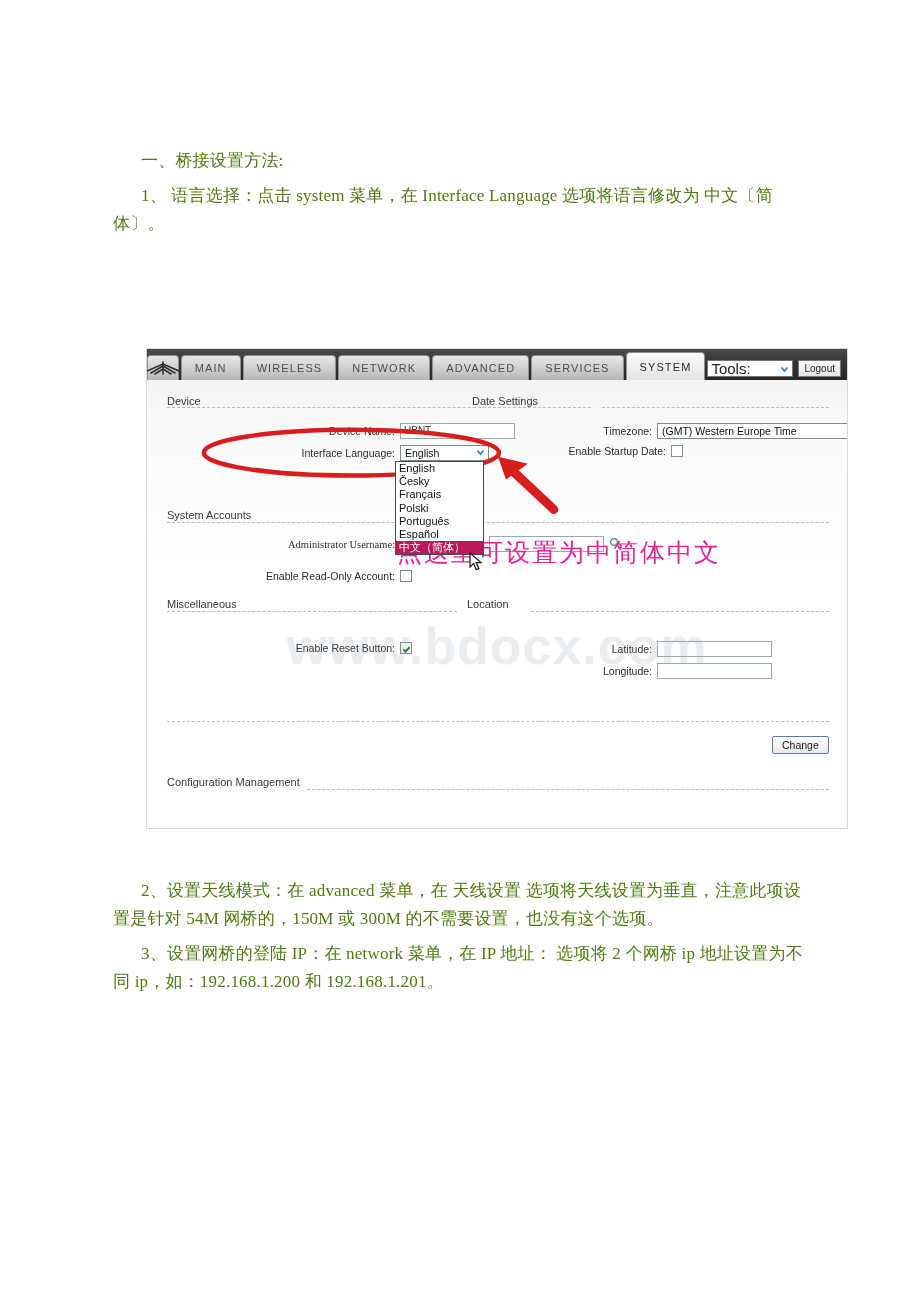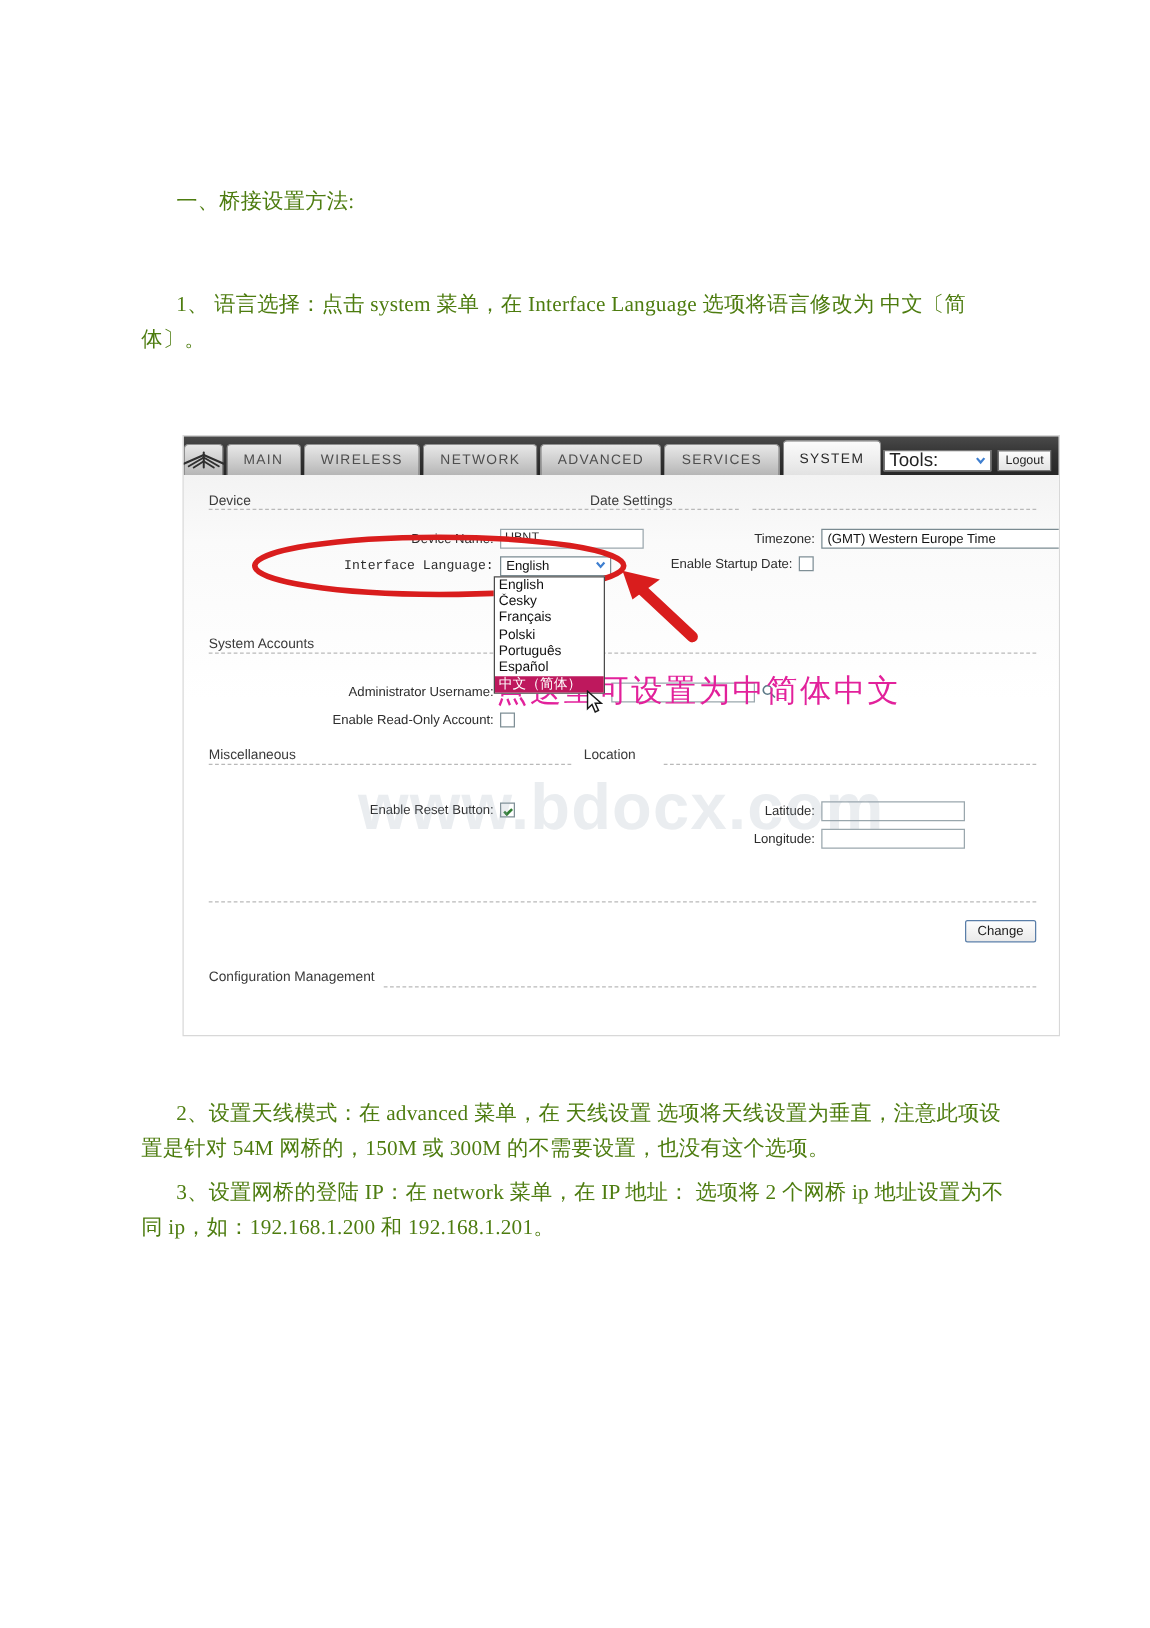--- a/index.html
+++ b/index.html
@@ -24,21 +24,21 @@
   .para {
     position: absolute;
     color: #4d7c0f;
     font-family: "Liberation Serif", "DejaVu Serif", serif;
     font-size: 17px;
     line-height: 28px;
     letter-spacing: 0.2px;
     white-space: pre-wrap;
   }
   .p-heading { left: 113px; top: 147px; width: 700px; text-indent: 28px; }
-  .p-step1   { left: 113px; top: 182px; width: 700px; text-indent: 28px; margin-top: 48px; }
+  .p-step1   { left: 113px; top: 182px; width: 700px; text-indent: 28px; }
   .p-step2   { left: 113px; top: 877px; width: 704px; text-indent: 28px; }
   .p-step3   { left: 113px; top: 940px; width: 704px; text-indent: 28px; }
 
   
   .shot {
     position: absolute;
     left: 146px;
     top: 348px;
     width: 702px;
     height: 481px;
@@ -365,21 +365,21 @@
 
     <div class="section-title" style="left:20px; top:15px;">Device</div>
     <div class="dash-rule" style="left:20px; top:27px; width:424px;"></div>
 
     <div class="fld" style="left:20px; top:43px;">
       <span class="lbl" style="width:228px;">Device Name:</span>
       <span class="txtbox" style="width:115px; line-height:14px; padding-left:3px; font-size:10px;">UBNT</span>
     </div>
 
     <div class="fld" style="left:20px; top:65px;">
-      <span class="lbl" style="width:228px;font-family:Liberation Mono, monospace;">Interface Language:</span>
+      <span class="lbl" style="width:228px;">Interface Language:</span>
       <span class="selbox" style="width:89px;">
         <span>English</span>
         <span class="caret">
           <svg width="11" height="11" viewBox="0 0 11 11">
               <path d="M2.5 4 L5.5 7.5 L8.5 4" fill="none" stroke="#3f7fd0" stroke-width="1.8"></path>
             </svg>
         </span>
       </span>
     </div>
 
@@ -403,30 +403,30 @@
     <div class="dash-rule" style="left:455px; top:27px; width:227px;"></div>
 
     <div class="fld" style="left:330px; top:43px;">
       <span class="lbl" style="width:175px;">Timezone:</span>
       <span class="selbox" style="width:328px;">
         <span>(GMT) Western Europe Time</span>
 
       </span>
     </div>
 
-    <div class="fld" style="left:312px; top:65px;">
+    <div class="fld" style="left:344px; top:65px;">
       <span class="lbl" style="width:175px;">Enable Startup Date:</span>
       <span class="chk"></span>
     </div>
 
 
     <div class="section-title" style="left:20px; top:129px;">System Accounts</div>
     <div class="dash-rule" style="left:20px; top:142px; width:662px;"></div>
 
-    <div class="fld" style="left:20px; top:166px;">
+    <div class="fld" style="left:20px; top:156px;font-family:Liberation Serif, serif;">
       <span class="lbl" style="width:228px;">Administrator Username:</span>
       <span class="txtbox" style="width:115px; margin-left:89px;"></span>
       <span class="search-icon">
         <svg width="12" height="12" viewBox="0 0 12 12">
           <circle cx="5" cy="5" r="3.4" fill="none" stroke="#5d7a88" stroke-width="1.3"></circle>
           <line x1="7.6" y1="7.6" x2="11" y2="11" stroke="#5d7a88" stroke-width="1.4"></line>
         </svg>
       </span>
     </div>
 

